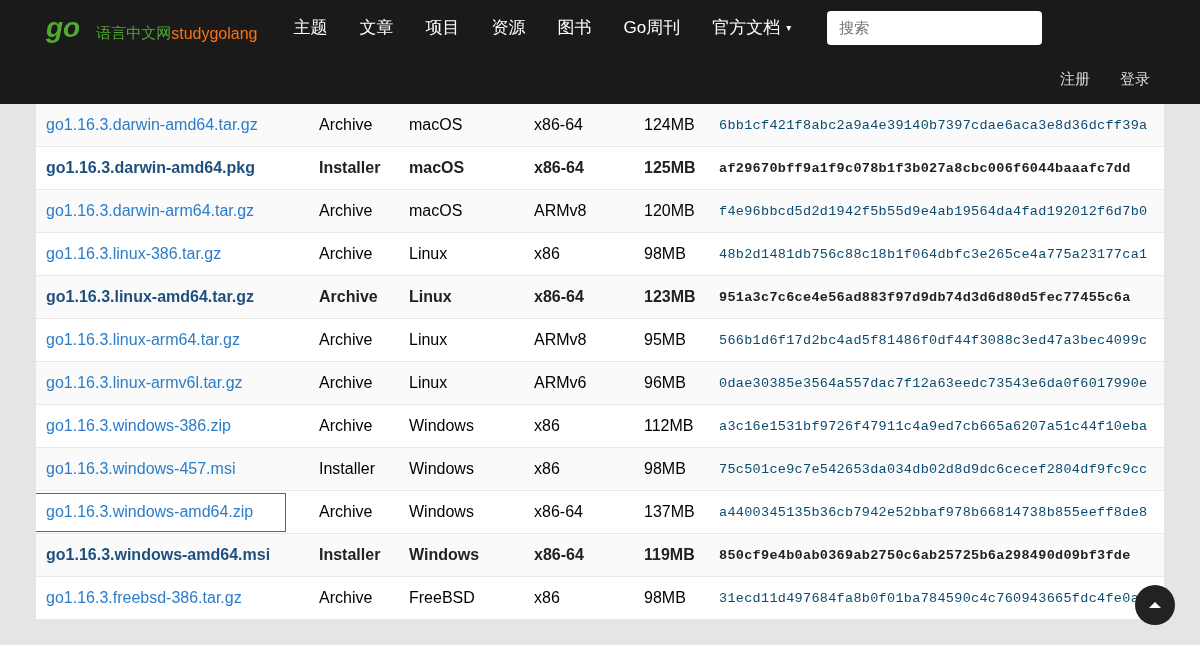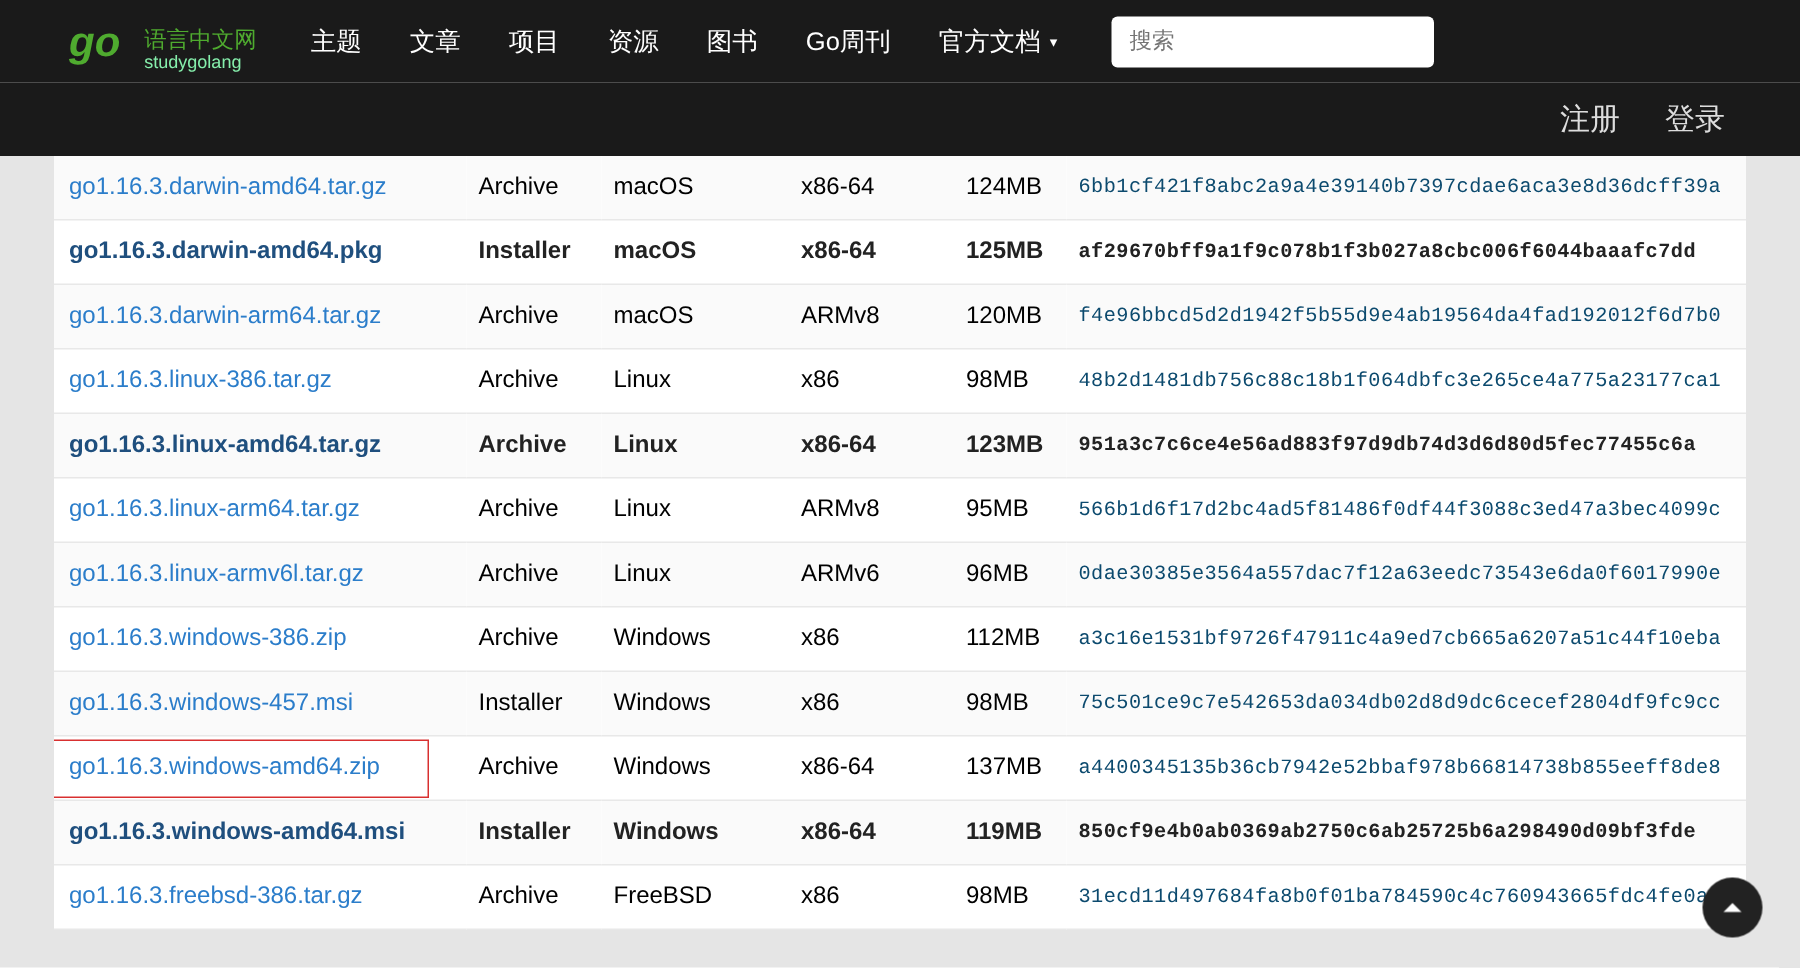--- a/index.html
+++ b/index.html
@@ -27,31 +27,31 @@
     }
     .logo-go {
       color: #4fab2f;
       font-size: 28px;
       font-weight: bold;
       font-style: italic;
       margin-right: 16px;
     }
     .logo-text {
       display: flex;
-      flex-direction: column;
+      flex-direction: row;
       line-height: 1.1;
       margin-top: 12px;
     }
     .logo-cn {
       color: #4fab2f;
       font-size: 15px;
     }
     .logo-en {
-      color: #86efac;
-      font-size: 12px;
+      color: #f97316;
+      font-size: 16px;
     }
     .nav-links {
       display: flex;
       align-items: stretch;
       height: 100%;
     }
     .nav-item {
       color: #ffffff;
       font-size: 17px;
       padding: 15px 16px;
@@ -83,21 +83,21 @@
       background: #1a1a1a;
       height: 49px;
       display: flex;
       justify-content: flex-end;
       align-items: center;
       padding-right: 50px;
       gap: 30px;
     }
     .auth-link {
       color: #ddd;
-      font-size: 20px;
+      font-size: 15px;
       cursor: pointer;
     }
     .main {
       background: #fff;
       margin: 0 36px;
       padding: 0;
     }
     table {
       width: 100%;
       border-collapse: collapse;

